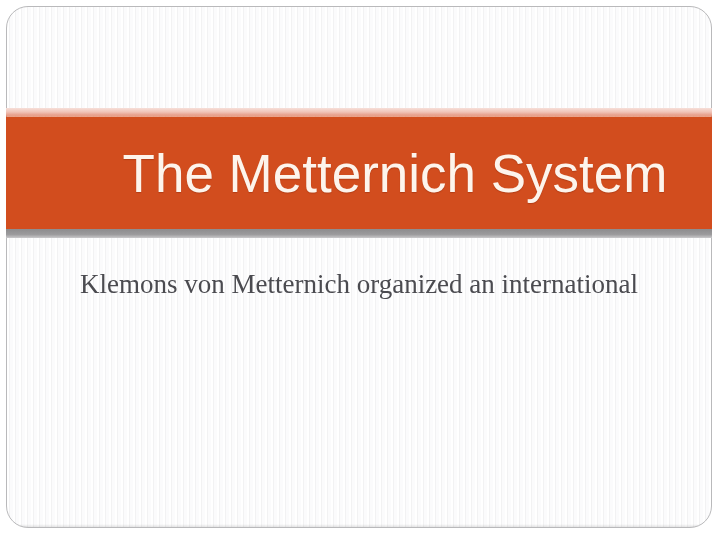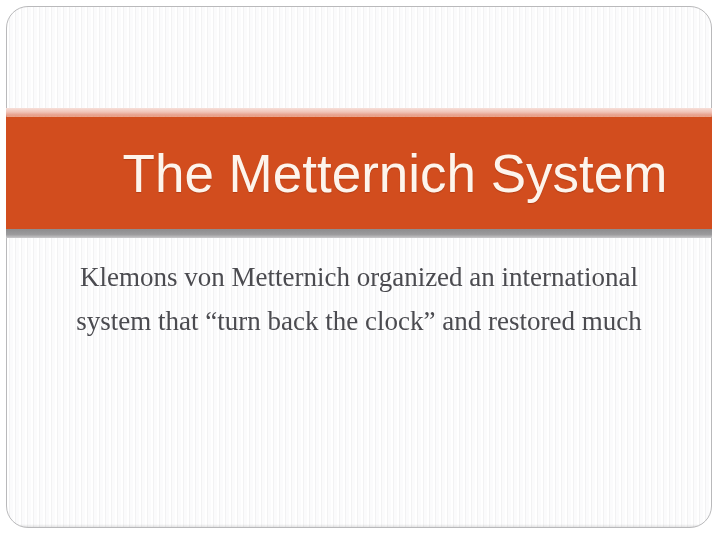--- a/index.html
+++ b/index.html
@@ -108,21 +108,21 @@
     letter-spacing: 0px;
     white-space: nowrap;
     text-shadow: 0 1px 1px rgba(120,35,10,0.35);
     padding-left: 36px;
   }
 
   
   .body-text {
     position: absolute;
     left: 18px;
-    top: 255px;
+    top: 262px;
     width: 682px;
     text-align: center;
     font-family: "Liberation Serif", "DejaVu Serif", serif;
     font-size: 27px;
     line-height: 44px;
     color: #4b4b50;
   }
   .body-line {
     display: block;
     white-space: nowrap;
@@ -138,16 +138,15 @@
 
   <div class="title-band">
     <div class="band-top-stripe"></div>
     <div class="band-fill"></div>
     <div class="band-bottom-stripe"></div>
     <div class="title-text">The Metternich System</div>
   </div>
 
   <div class="body-text">
     <span class="body-line">Klemons von Metternich organized an international</span>
-    <span class="body-line">system that “turn back the clock” and restored much</span>
   </div>
 
 </div>
 
 </body></html>

